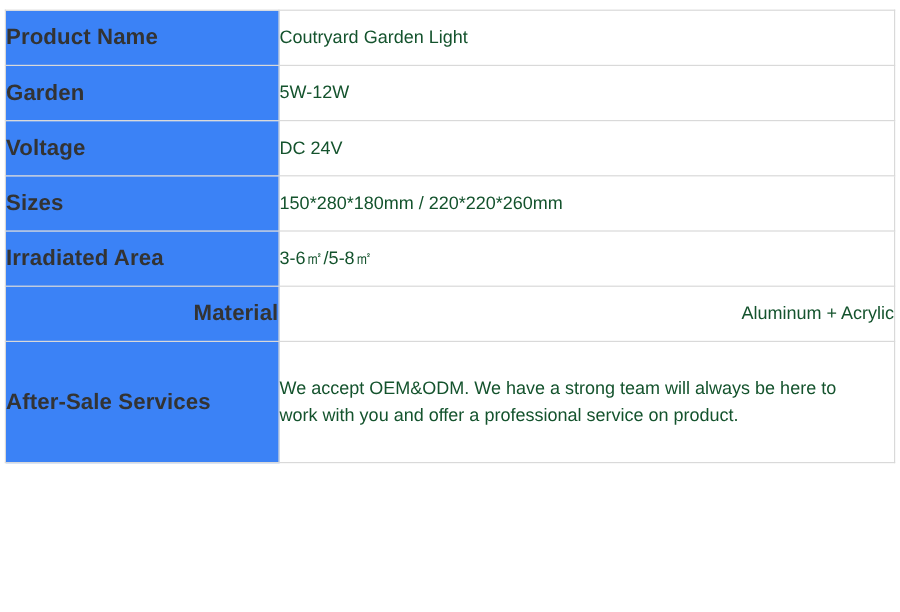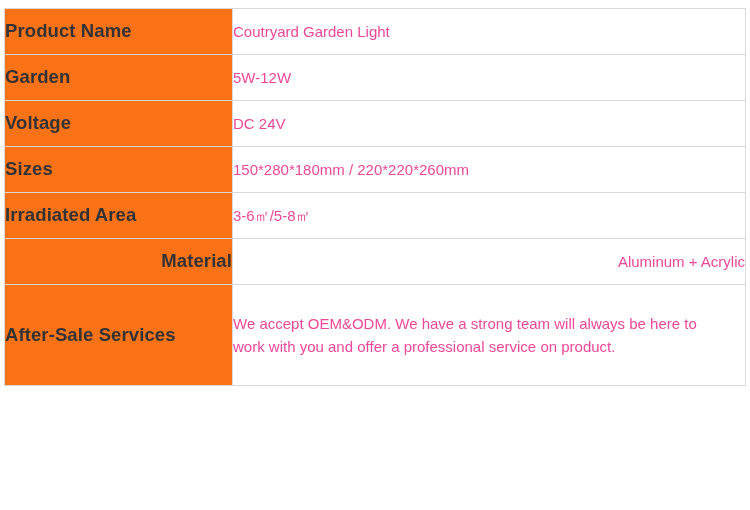--- a/index.html
+++ b/index.html
@@ -19,32 +19,32 @@
     margin: 8px 0 0 4px;
     table-layout: fixed;
   }
   .spec-table td {
     border: 1px solid #d9d9d9;
     vertical-align: middle;
     padding: 0;
   }
   .label-cell {
     width: 227px;
-    background: #f97316;
+    background: #3b82f6;
     font-size: 18.5px;
     font-weight: bold;
     color: #333333;
     padding: 10px 0 10px 24px;
     letter-spacing: 0.1px;
     line-height: 1.3;
   }
   .value-cell {
     background: #ffffff;
     font-size: 15px;
-    color: #ec4899;
+    color: #14532d;
     padding: 10px 14px 10px 18px;
     line-height: 1.55;
     font-weight: normal;
   }
   tr.row-1 .label-cell, tr.row-1 .value-cell { height: 45px; }
   tr.row-2 .label-cell, tr.row-2 .value-cell { height: 45px; }
   tr.row-3 .label-cell, tr.row-3 .value-cell { height: 45px; }
   tr.row-4 .label-cell, tr.row-4 .value-cell { height: 45px; }
   tr.row-5 .label-cell, tr.row-5 .value-cell { height: 45px; }
   tr.row-6 .label-cell, tr.row-6 .value-cell { height: 45px; text-align: right; }

